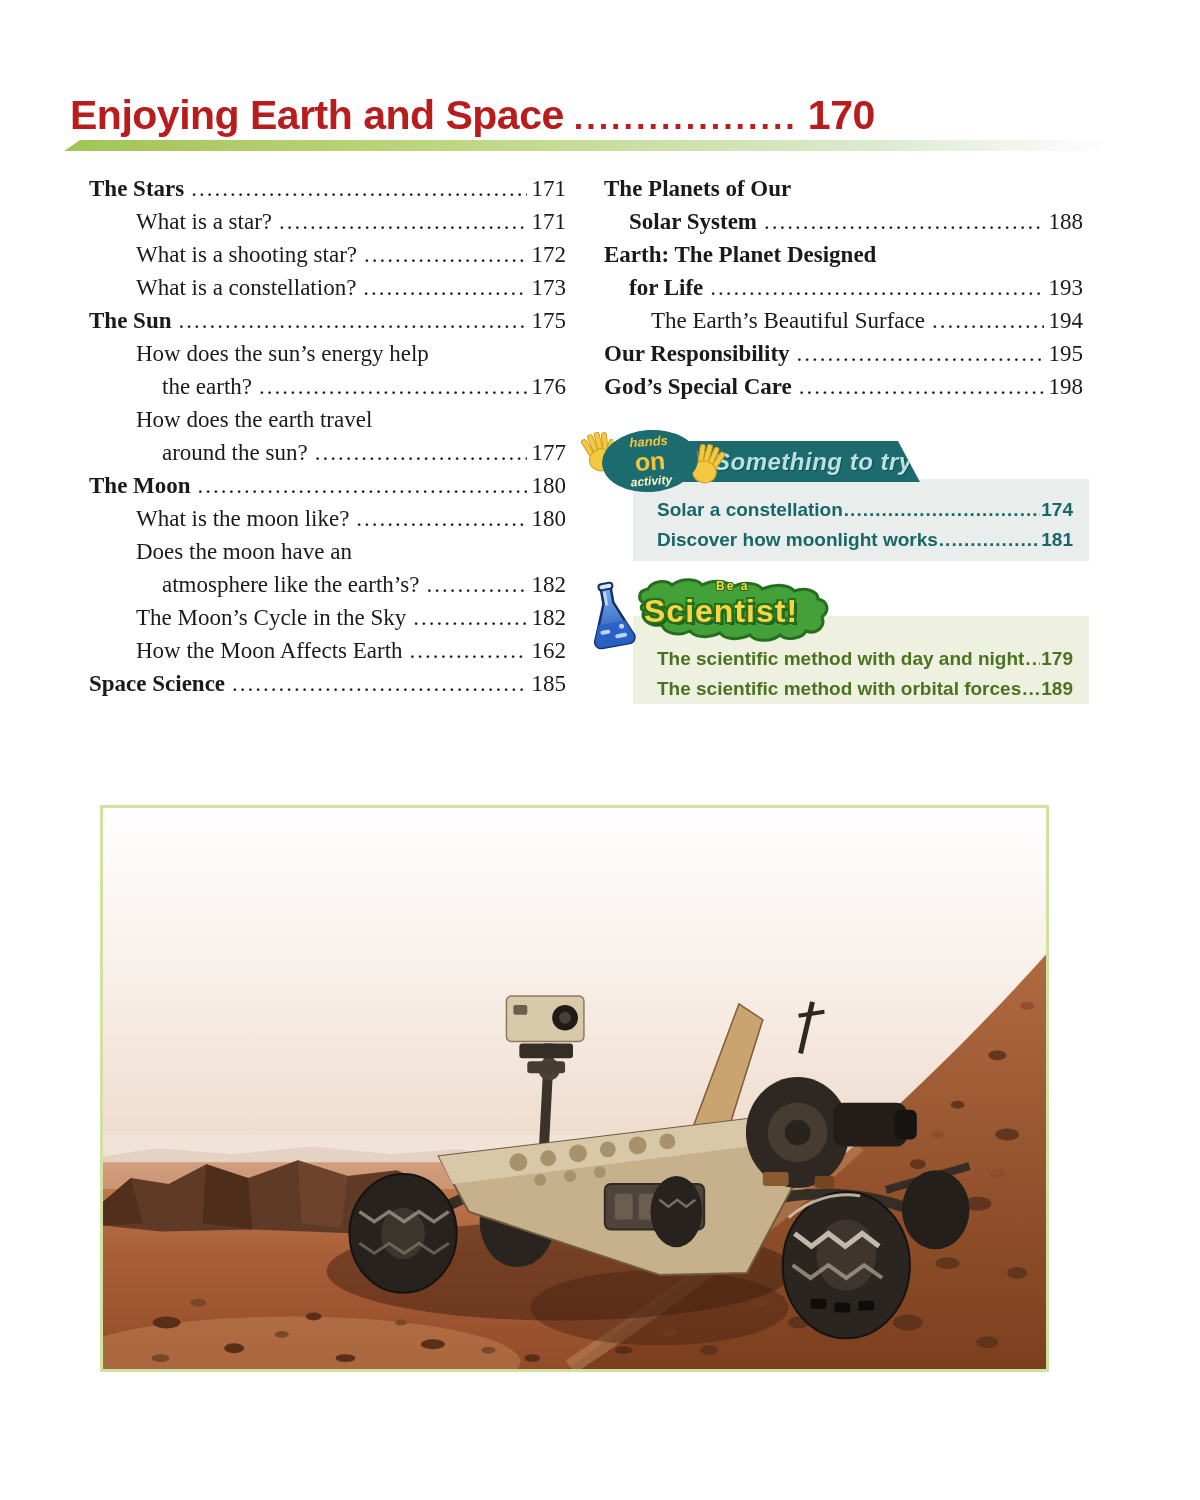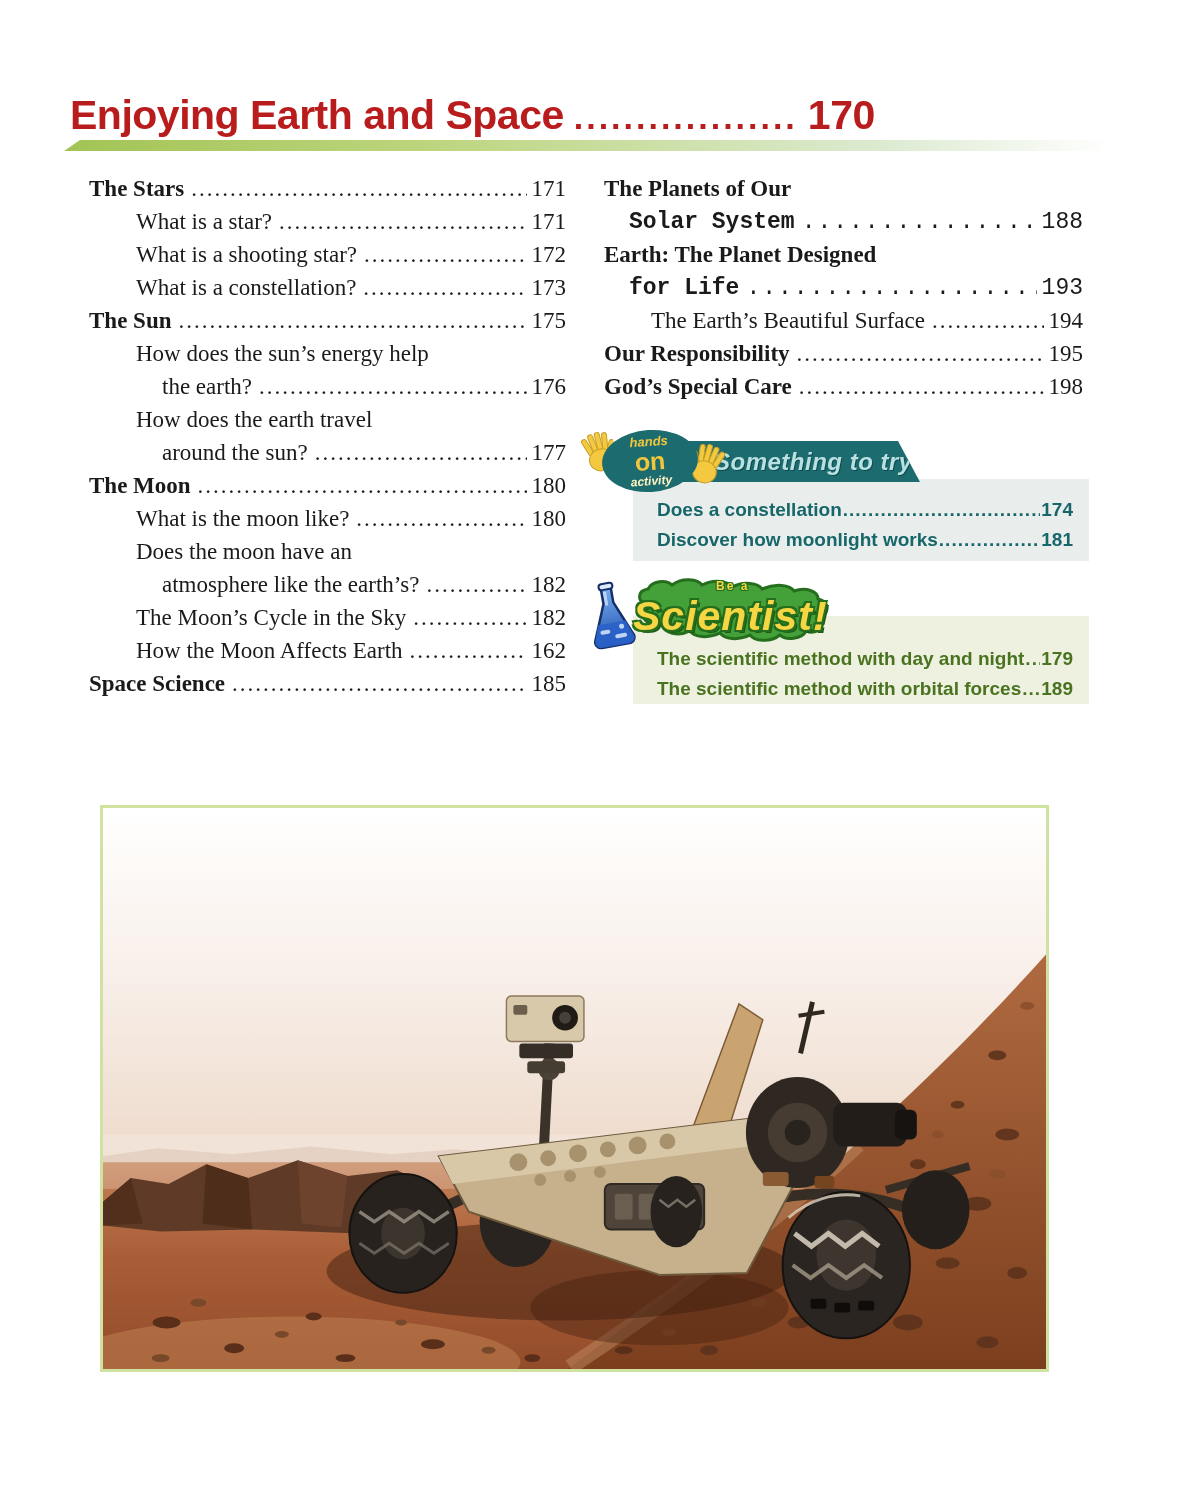--- a/index.html
+++ b/index.html
@@ -23,21 +23,21 @@
   
   .toc-col{position:absolute;top:176px;font-family:"Liberation Serif",serif;color:#1a1a1a;}
   .toc-left{left:82px;width:484px;}
   .toc-right{left:597px;width:486px;}
   .toc-row{display:flex;align-items:baseline;height:33px;font-size:23px;margin-left:7px;}
   .toc-row .t{white-space:nowrap;}
   .toc-row .leader{flex:1;overflow:hidden;white-space:nowrap;margin:0 5px 0 7px;min-width:0;font-weight:normal;}
   .toc-row .leader::after{content:"..........................................................................";letter-spacing:2px;}
   .toc-row .pg{white-space:nowrap;font-weight:normal;}
   .s-main{font-weight:bold;}
-  .s-mainwrap{font-weight:bold;padding-left:25px;font-family:Liberation Mono, monospace;}
+  .s-mainwrap{font-weight:bold;padding-left:25px;}
   .s-sub{padding-left:47px;}
   .s-wrap{padding-left:73px;}
   
   .banner{
     position:absolute;left:652px;top:441px;width:268px;height:41px;
     background:#1c6b6e;z-index:3;
     clip-path:polygon(0 0,calc(100% - 22px) 0,100% 100%,0 100%);
     display:flex;align-items:center;
   }
   .banner .banner-text{
@@ -72,21 +72,21 @@
   
   .sci-logo{position:absolute;left:584px;top:577px;width:310px;height:76px;z-index:5;}
   .flask{position:absolute;left:0;top:4px;transform:rotate(-10deg);}
   .sci-badge{position:absolute;left:48px;top:0;width:250px;height:66px;}
   .sci-badge .betext{
     position:absolute;left:84px;top:2px;font-size:12px;font-weight:bold;color:#f6d643;z-index:2;
     text-shadow:-1px -1px 0 #256e1d,1px -1px 0 #256e1d,-1px 1px 0 #256e1d,1px 1px 0 #256e1d;
     letter-spacing:2px;
   }
   .sci-badge .scitext{
-    position:absolute;left:1px;top:16px;font-size:41px;font-weight:bold;font-style:italic;color:#f6d643;z-index:2;
+    position:absolute;left:12px;top:16px;font-size:32px;font-weight:bold;color:#f6d643;z-index:2;
     text-shadow:-2px -2px 0 #256e1d,2px -2px 0 #256e1d,-2px 2px 0 #256e1d,2px 2px 0 #256e1d,3px 3px 0 #1c5c16;
     letter-spacing:1px;white-space:nowrap;
   }
   
   .photo-frame{
     position:absolute;left:100px;top:805px;width:949px;height:567px;
     border:3px solid #cfe2a0;box-sizing:border-box;background:#f5ece4;
   }
   .photo-frame svg{display:block;width:100%;height:100%;}
 </style>
@@ -276,21 +276,21 @@
   <div class="hands-oval">
     <span class="l1">hands</span>
     <span class="l2">on</span>
     <span class="l3">activity</span>
   </div>
 </div>
 
 <div class="callout-box box-activities">
 
     <div class="c-row">
-      <span class="t">Does a constellation</span>
+      <span class="t">Solar a constellation</span>
       <span class="leader"></span>
       <span class="pg">174</span>
     </div>
 
     <div class="c-row">
       <span class="t">Discover how moonlight works</span>
       <span class="leader"></span>
       <span class="pg">181</span>
     </div>
   </div>

